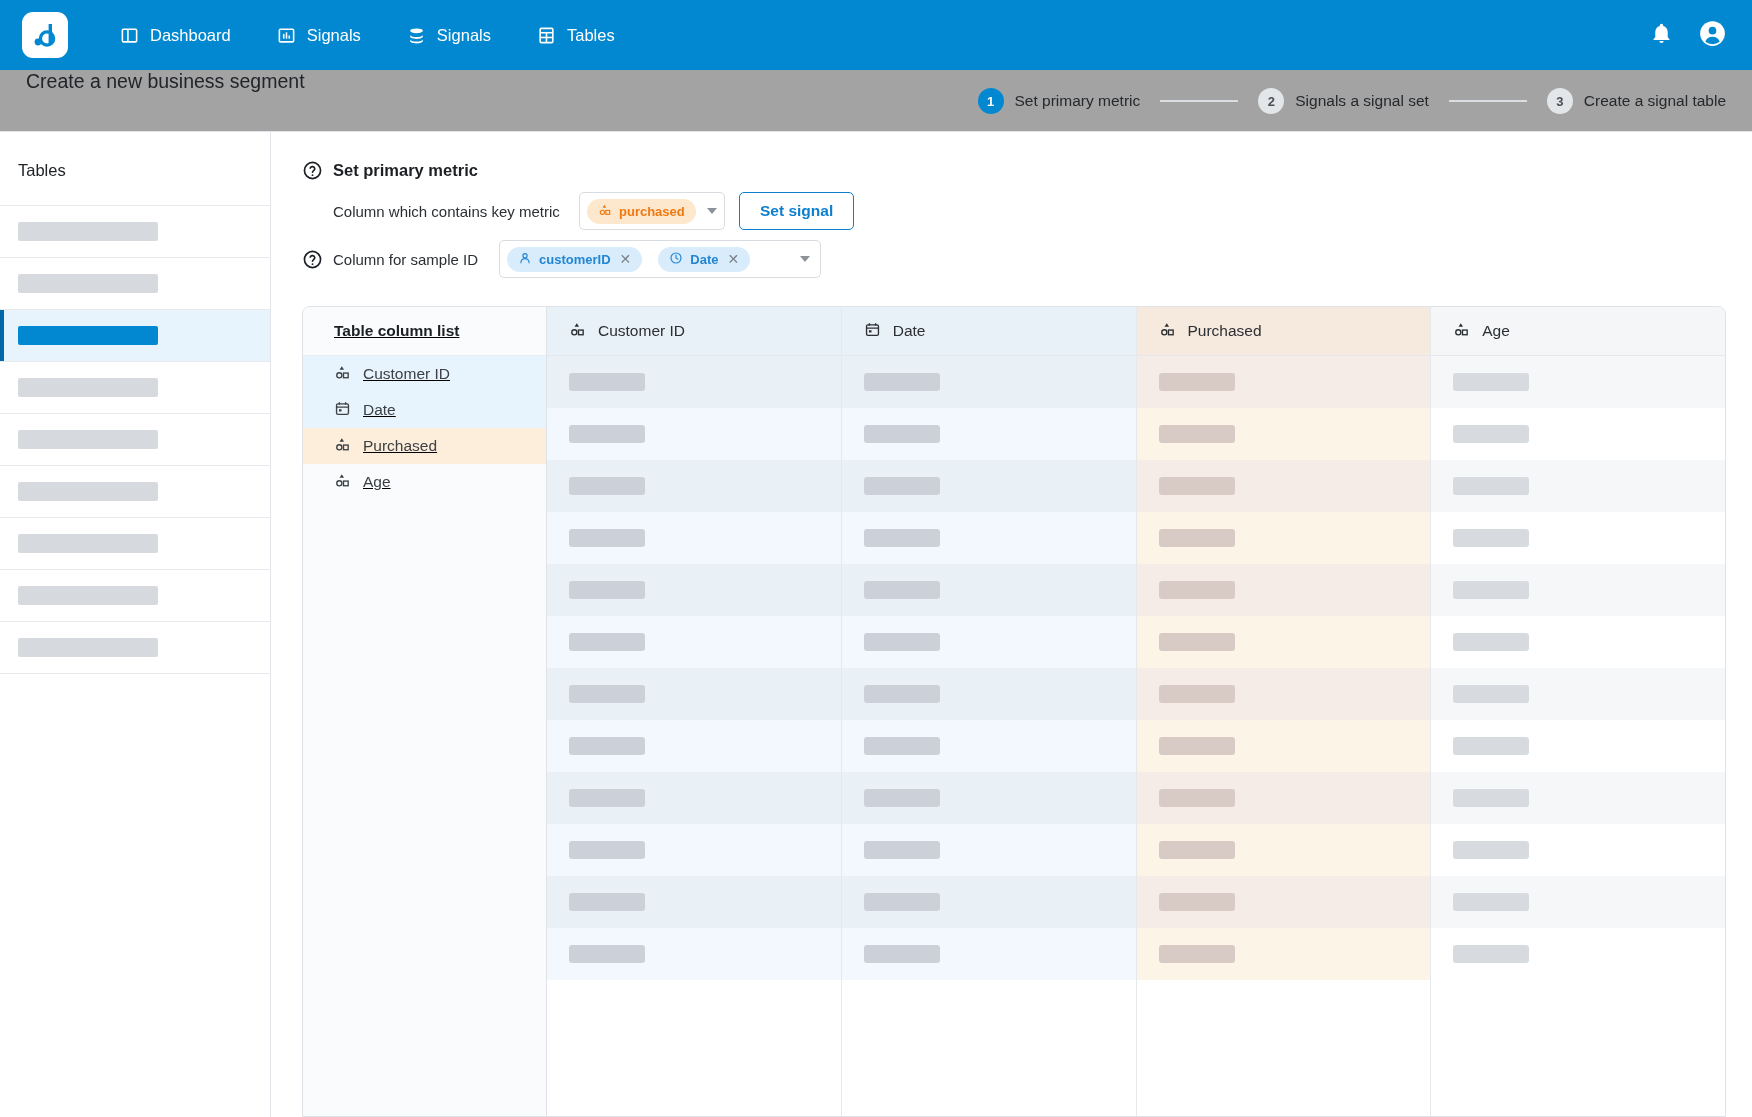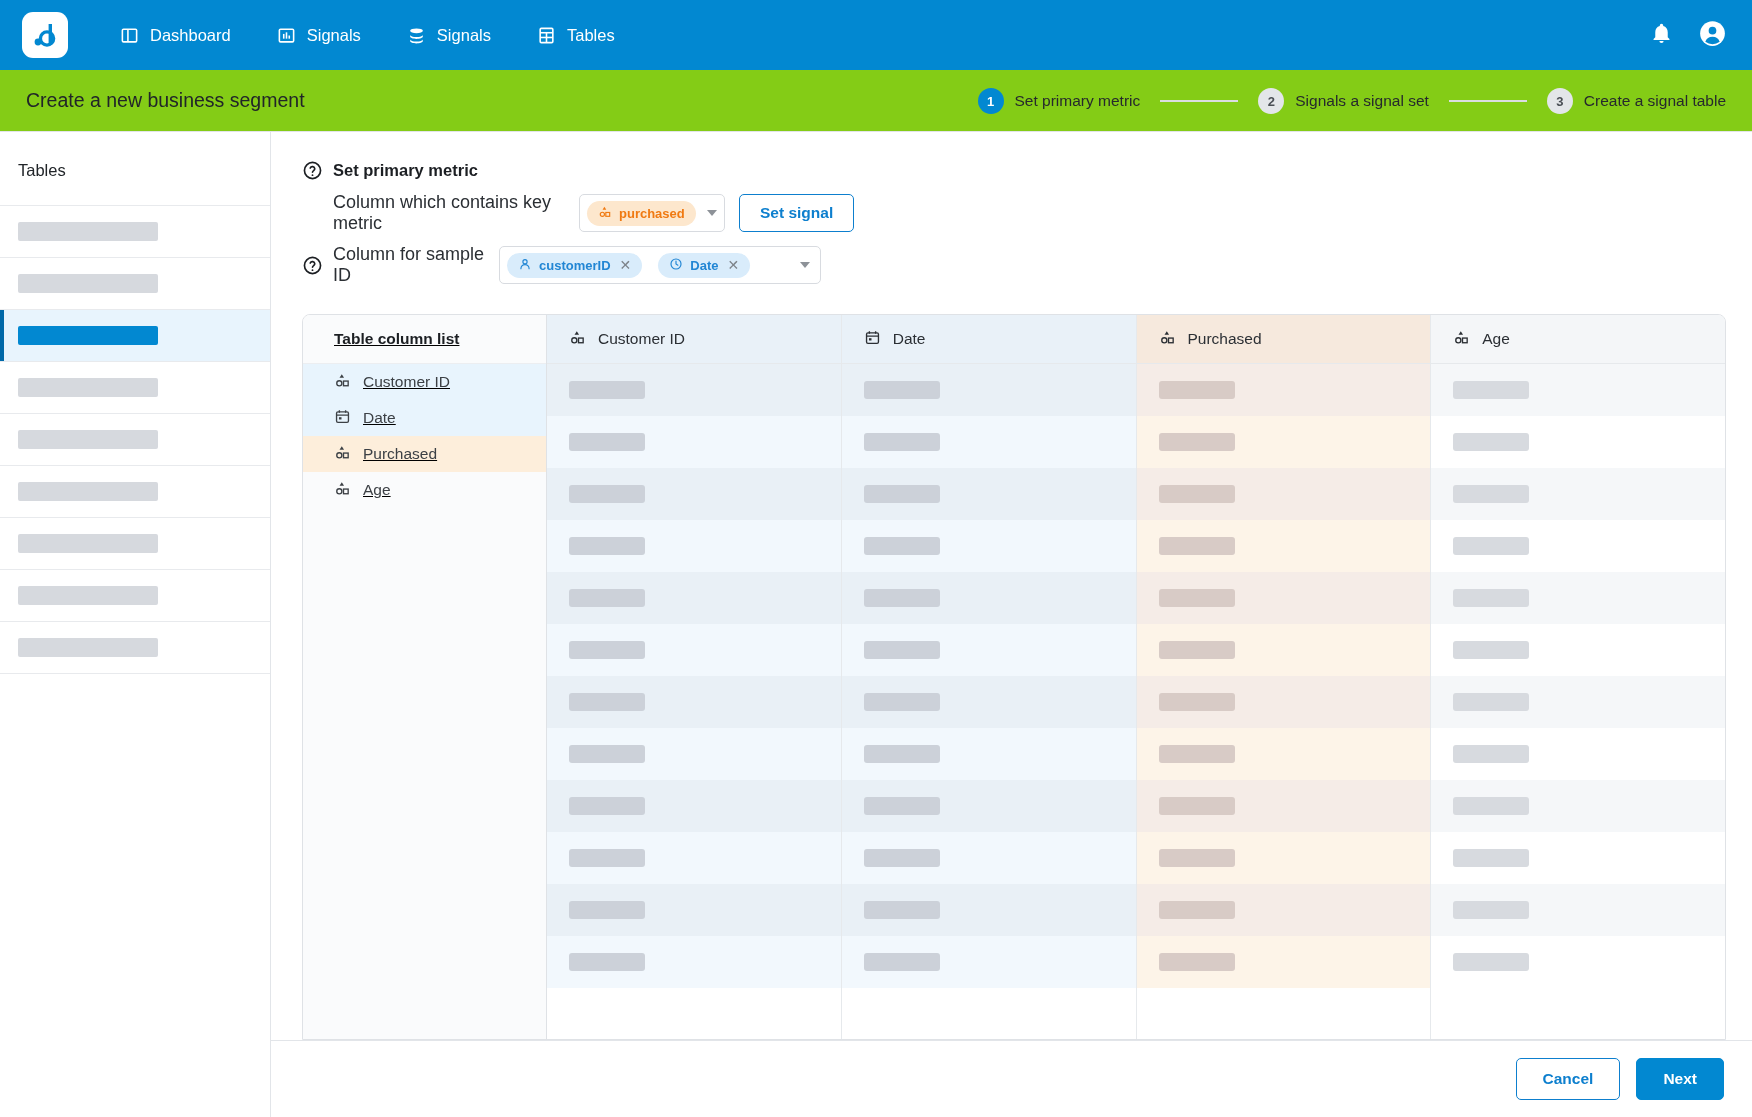--- a/index.html
+++ b/index.html
@@ -35,23 +35,23 @@
   }
   .nav-item .nic { display: flex; align-items: center; }
   .nav-right {
     position: absolute; right: 26px; top: 0; height: 70px;
     display: flex; align-items: center; gap: 26px;
   }
 
   
   .subheader {
     height: 62px;
-    background: #84cc16;
+    background: #a3a3a3;
     border-bottom: 1px solid #e2e5e9;
-    display: flex; align-items: center;
+    display: flex; 
     padding: 0 26px;
     position: relative;
   }
   .page-title { font-size: 19.5px; color: #212529; }
   .stepper {
     position: absolute; right: 26px; top: 0; height: 62px;
     display: flex; align-items: center;
   }
   .step { display: flex; align-items: center; gap: 11px; }
   .step-num {
@@ -105,21 +105,21 @@
     min-width: 0;
   }
   .main-inner { flex: 1; padding: 28px 26px 0 31px; min-height: 0; display: flex; flex-direction: column; }
 
   .form-head { display: flex; align-items: center; gap: 10px; margin-bottom: 11px; }
   .form-head .ftitle { font-size: 16.5px; font-weight: bold; color: #1c1f23; }
   .help-icon { width: 21px; height: 21px; }
 
   .form-row { display: flex; align-items: center; margin-bottom: 10px; }
   .form-row .row-label {
-    font-size: 18px; color: #2b2f34; margin-left: 10px;
+    font-size: 15px; color: #2b2f34; margin-left: 10px;
   }
   .lbl-metric { width: 246px; }
   .lbl-sample { width: 166px; }
 
   .select-box {
     border: 1px solid #d8dbe0;
     border-radius: 5px;
     background: #fff;
     height: 38px;
     display: flex; align-items: center;
@@ -684,18 +684,14 @@
               </div>
             <div class="gcell">
                 <div class="skel"></div>
               </div>
           </div>
 
         </div>
       </div>
     </div>
 
-    <div class="footer">
-      <button class="btn btn-cancel">Cancel</button>
-      <button class="btn btn-next">Next</button>
-    </div>
   </div>
 </div>
 
 </body></html>

